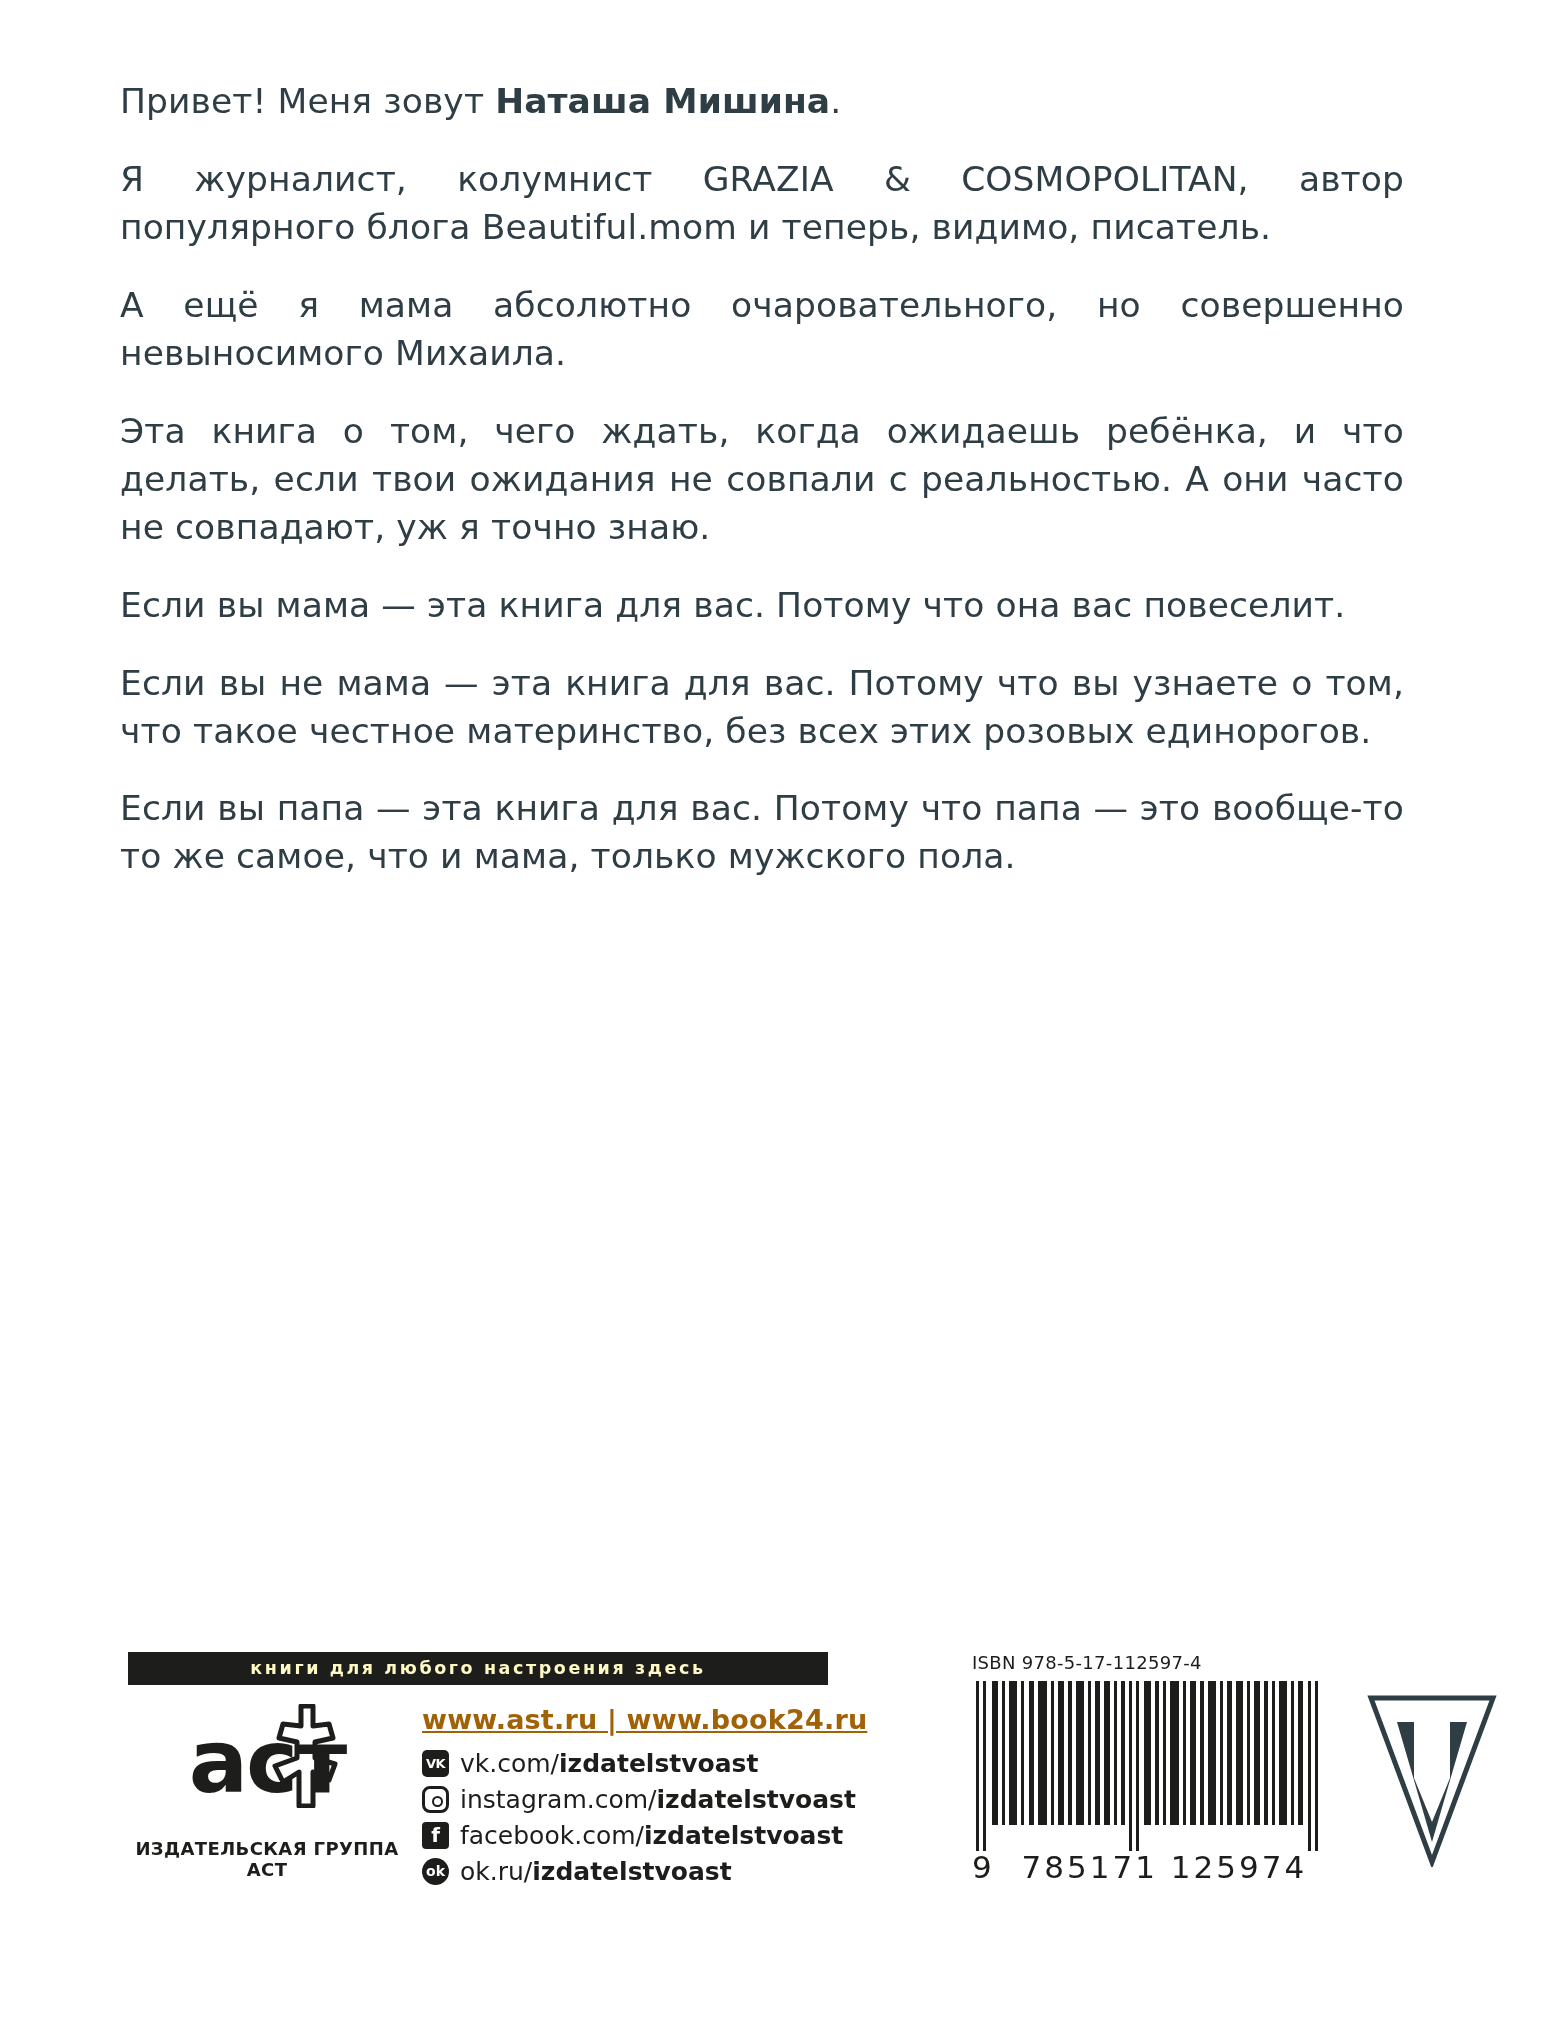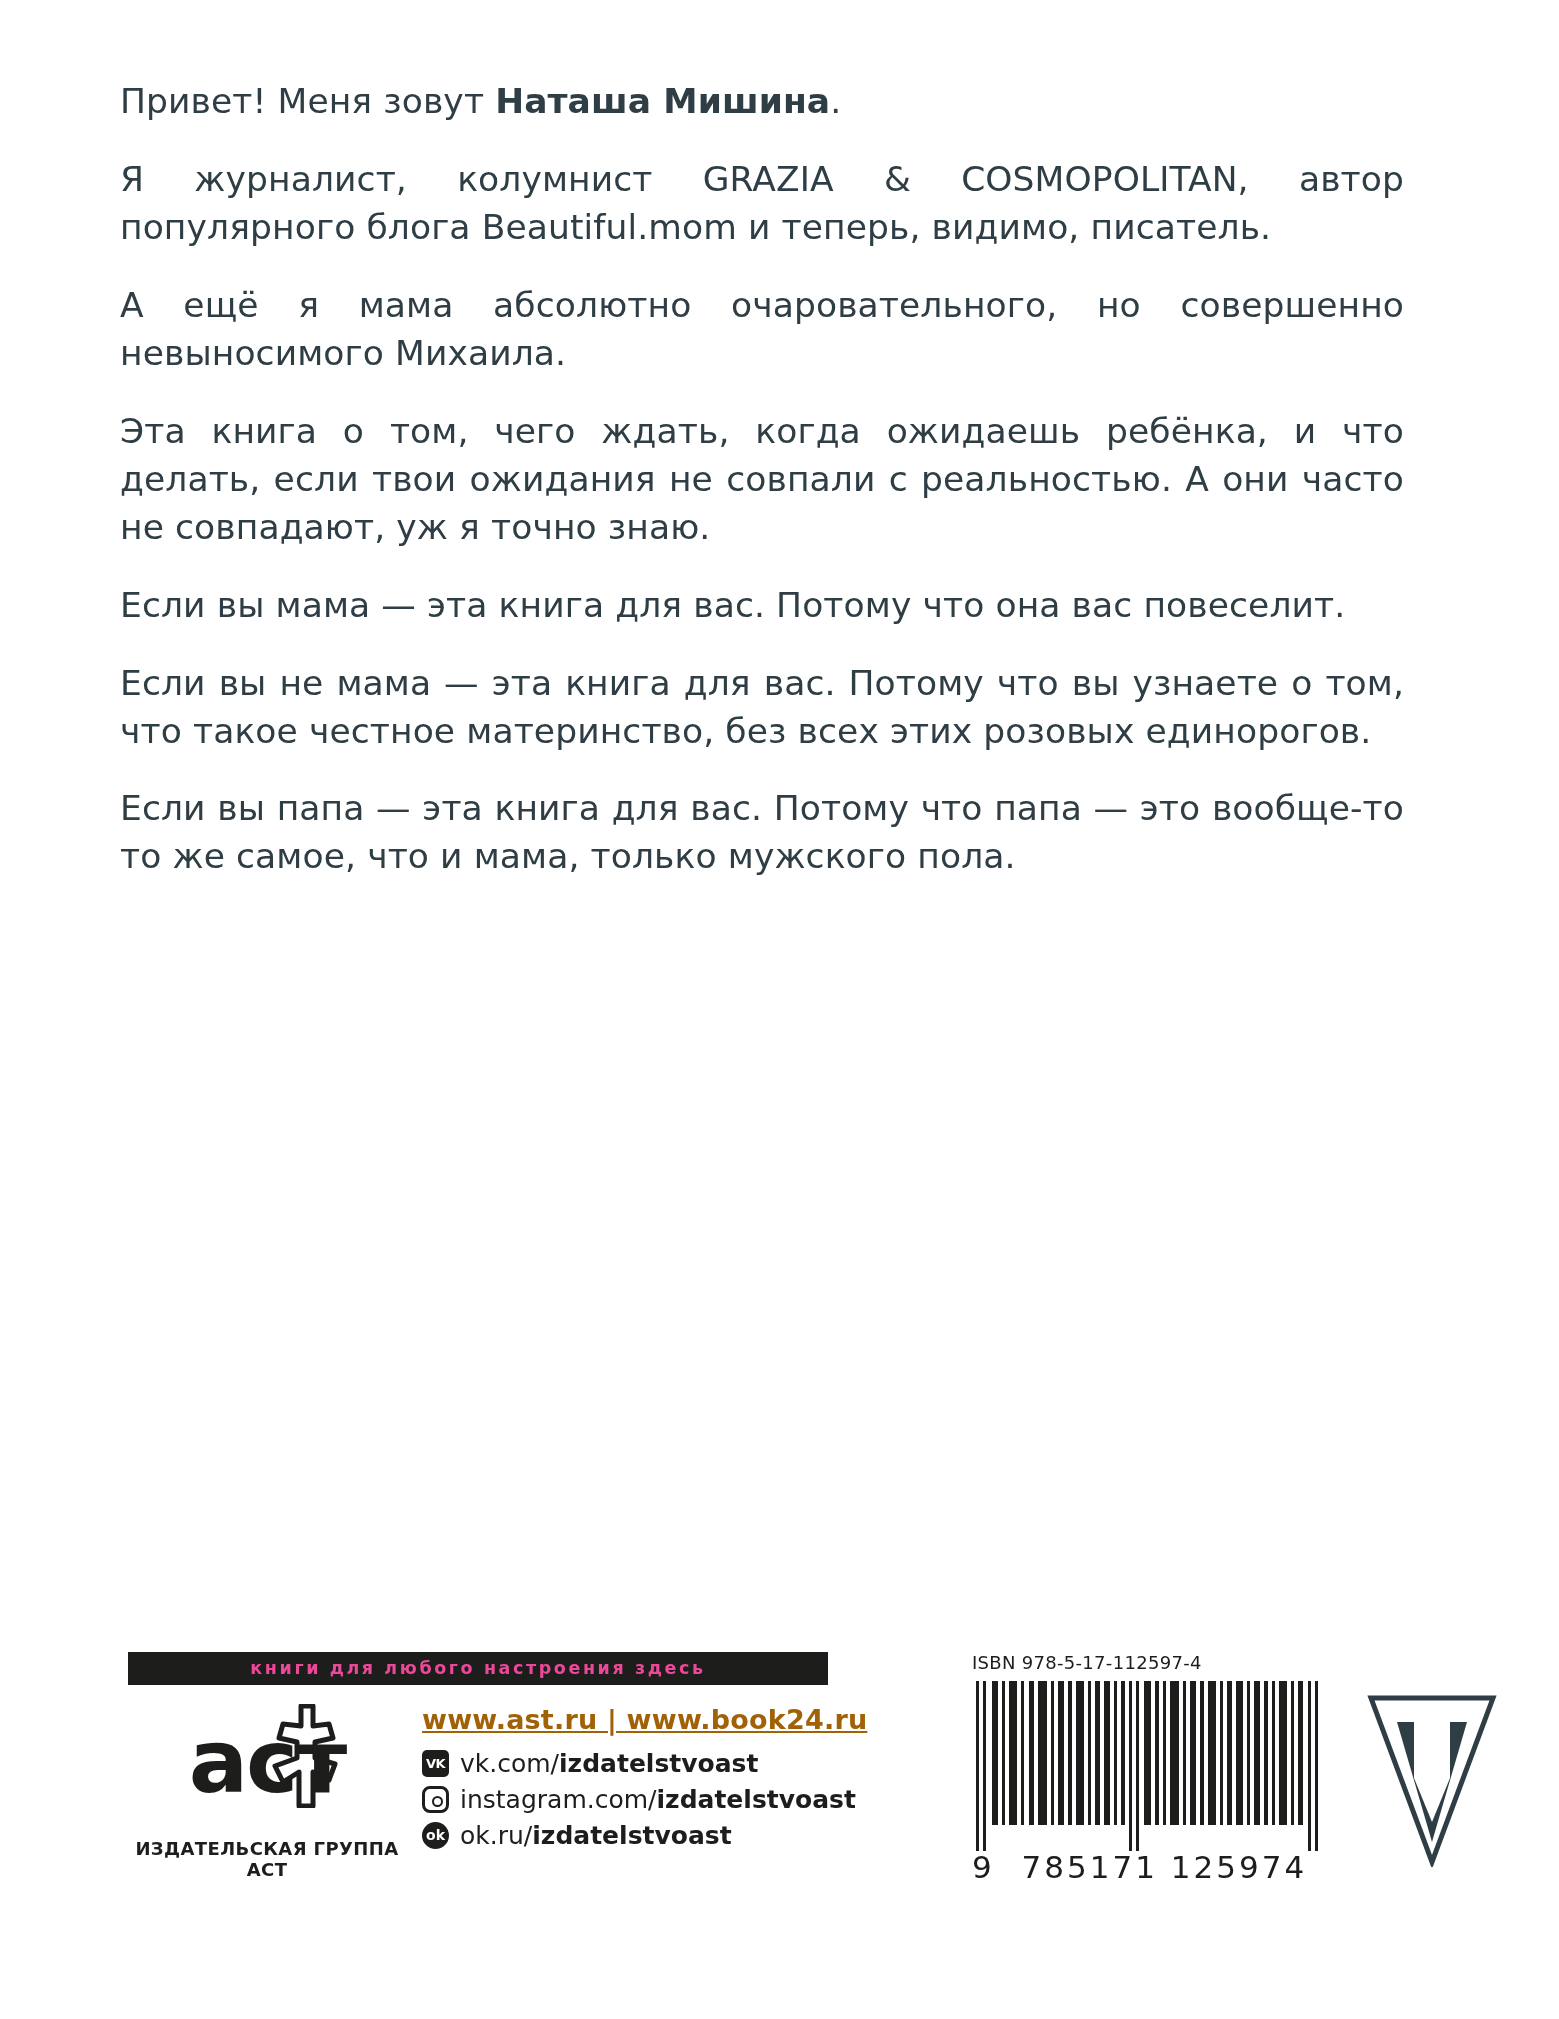--- a/index.html
+++ b/index.html
@@ -51,21 +51,21 @@
     width: 1330px;
     height: 300px;
   }
 
   .tagline {
     position: absolute;
     left: 16px;
     top: 0px;
     width: 700px;
     background: #1d1d1b;
-    color: #ec4899;
+    color: #fef9c3;
     font-size: 17.5px;
     font-weight: bold;
     letter-spacing: 2.6px;
     text-align: center;
     padding: 6px 0 7px 0;
     box-sizing: border-box;
     text-transform: lowercase;
     font-family: "DejaVu Sans", sans-serif;
   }
 
@@ -261,20 +261,24 @@
       <div class="social-row">
         <span class="social-ic vk-ic"></span>
         <span class="social-text"><span>vk.com/</span><span class="bold">izdatelstvoast</span></span>
       </div>
 
       <div class="social-row">
         <span class="social-ic ig-ic"></span>
         <span class="social-text"><span>instagram.com/</span><span class="bold">izdatelstvoast</span></span>
       </div>
 
+      <div class="social-row">
+        <span class="social-ic fb-ic"></span>
+        <span class="social-text"><span>facebook.com/</span><span class="bold">izdatelstvoast</span></span>
+      </div>
 
       <div class="social-row">
         <span class="social-ic ok-ic"></span>
         <span class="social-text"><span>ok.ru/</span><span class="bold">izdatelstvoast</span></span>
       </div>
     </div>
 
     <div class="isbn-block">
       <div class="isbn-text">ISBN 978-5-17-112597-4</div>
       <div class="barcode">

